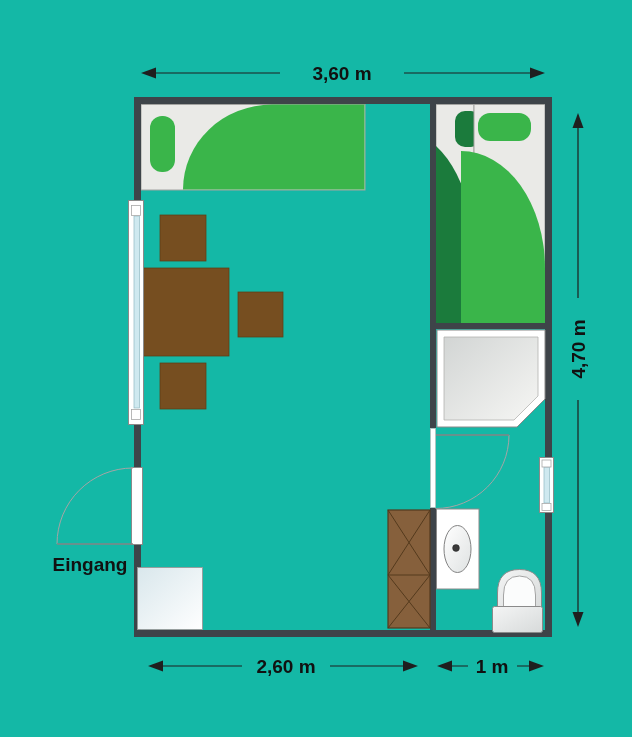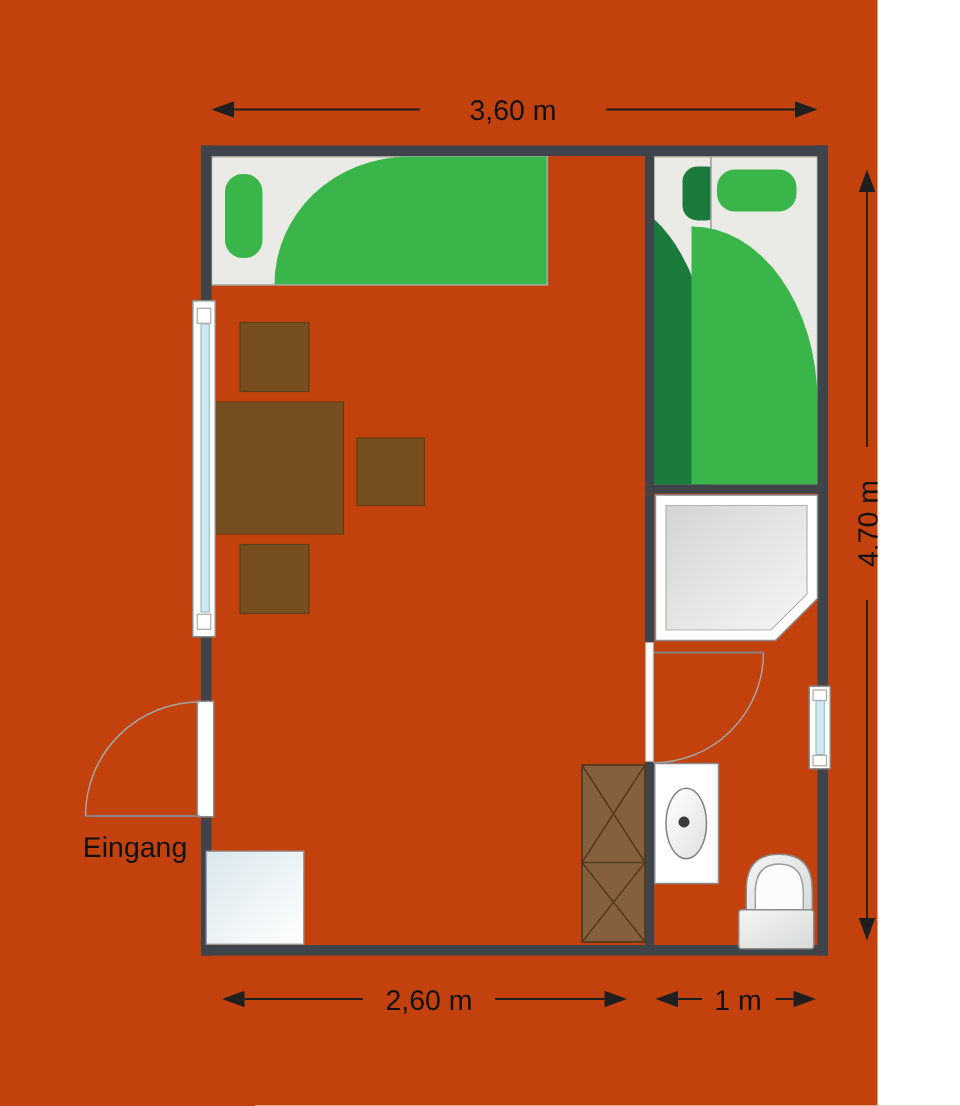--- a/index.html
+++ b/index.html
@@ -1,16 +1,16 @@
 <!DOCTYPE html>
 <html style="--wall: #3e4449; --green: #3ab54a; --darkgreen: #1b7b3c; --bedbase: #eaeae7; --bedborder: #a3a3a0; --brown: #764e20; --brownedge: #5f3d15; --wardrobe: #86603c; --wardrobeline: #543a1d; --glass: #cfe9f0; --fixture: #8a8a8a; --dimline: #1f1f1f; --text: #111111;"><head>
 <meta charset="utf-8">
 <style>
   html,body { margin:0; padding:0; background:#ffffff; }
-  .canvas { position:relative; width:585px; height:737px; background:#c2410c; overflow:hidden; }
+  .canvas { position:relative; width:632px; height:737px; background:#14b8a6; overflow:hidden;font-weight:bold; }
   svg { display:block; }
   svg text {
     font-family:"Liberation Sans", sans-serif;
     font-size:19px;
     fill:var(--text,#111);
   }
   .wall      { fill:var(--wall,#3e4449); }
   .bedbase   { fill:var(--bedbase,#eaeae7); stroke:var(--bedborder,#a3a3a0); stroke-width:1; }
   .green     { fill:var(--green,#3ab54a); }
   .darkgreen { fill:var(--darkgreen,#1b7b3c); }

